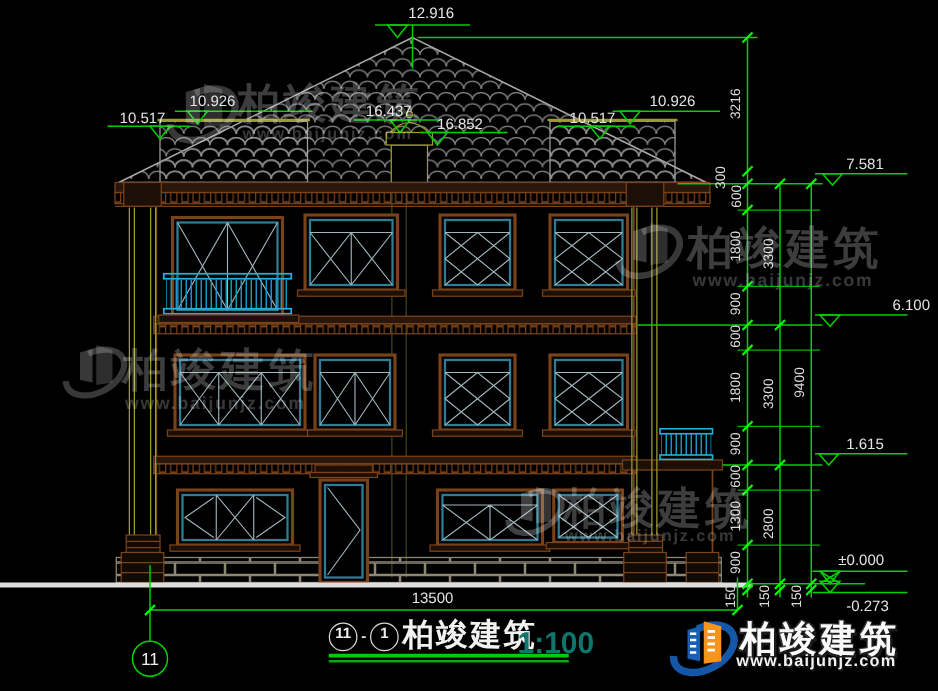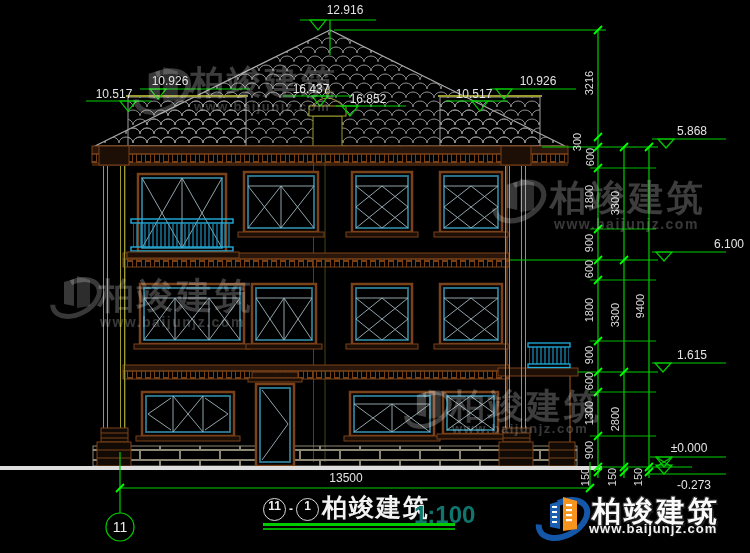--- a/index.html
+++ b/index.html
@@ -325,21 +325,21 @@
 </g>
 </svg>
 
 <div class="lbl" style="left:315px;top:3px;width:60px">12.916</div>
 <div class="lbl" style="left:84px;top:87px;width:60px">10.517</div>
 <div class="lbl" style="left:140px;top:74px;width:60px">10.926</div>
 <div class="lbl" style="left:281px;top:82px;width:60px">16.437</div>
 <div class="lbl" style="left:338px;top:92px;width:60px">16.852</div>
 <div class="lbl" style="left:444px;top:87px;width:60px">10.517</div>
 <div class="lbl" style="left:508px;top:74px;width:60px">10.926</div>
-<div class="lbl" style="left:662px;top:124px;width:60px">5.868</div>
+<div class="lbl" style="left:662px;top:124px;width:60px">7.581</div>
 <div class="lbl" style="left:699px;top:237px;width:60px">6.100</div>
 <div class="lbl" style="left:662px;top:348px;width:60px">1.615</div>
 <div class="lbl" style="left:656px;top:441px;width:66px">±0.000</div>
 <div class="lbl" style="left:662px;top:478px;width:64px">-0.273</div>
 
 <div class="vdim" style="left:567px;top:77px">3216</div>
 <div class="vdim" style="left:555px;top:136px">300</div>
 <div class="vdim" style="left:568px;top:151px">600</div>
 <div class="vdim" style="left:567px;top:191px">1800</div>
 <div class="vdim" style="left:567px;top:237px">900</div>

